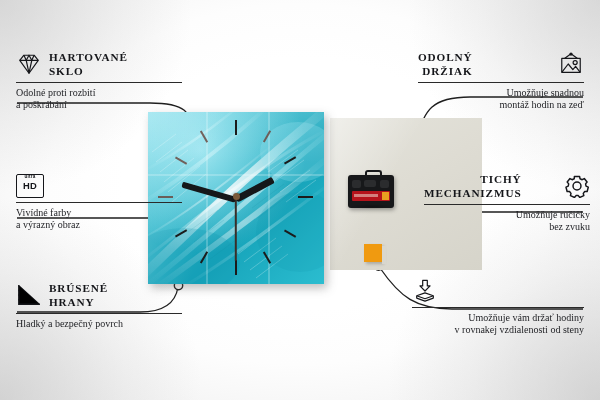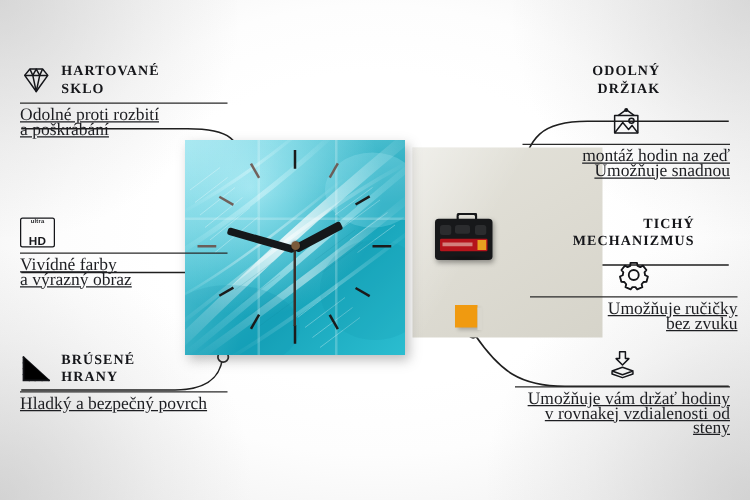--- a/index.html
+++ b/index.html
@@ -86,43 +86,43 @@
     background:radial-gradient(ellipse at 50% 50%, rgba(0,0,0,.30), rgba(0,0,0,0) 70%);}
 
   
   #foam{position:absolute;left:364px;top:244px;width:18px;height:18px;background:#f09a10;
     box-shadow:2px 2px 3px rgba(0,0,0,.22);}
   #foam .side{position:absolute;right:-4px;top:2px;width:4px;height:18px;background:#d9d7ce;}
 
   
   .feature{position:absolute;width:166px;}
   .feature .head{display:flex;align-items:center;gap:7px;}
-  .feature.right .head{flex-direction:column;justify-content:space-between;}
+  .feature.right .head{flex-direction:row;justify-content:space-between;}
   .ftitle{
     font-size:11.2px;font-weight:bold;letter-spacing:.9px;color:#15161a;
     line-height:14px;text-transform:uppercase;
   }
   .feature.right .ftitle{text-align:right;}
   .ficon{width:26px;height:24px;flex:0 0 26px;display:block;}
   .rule{height:1px;background:#2a2a2a;margin:4px 0 4px 0;width:100%;}
-  .fdesc{font-size:14px;line-height:11.6px;color:#1d1e22;text-decoration:underline;}
+  .fdesc{font-size:10px;line-height:11.6px;color:#1d1e22;}
   .feature.right .fdesc{text-align:right;}
 
   
   #f-glass{left:16px;top:50px;}
   #f-print{left:16px;top:174px;}
   #f-edges{left:16px;top:281px;}
   
   #f-holder{left:418px;top:50px;width:166px;}
   #f-mech{left:424px;top:172px;width:166px;}
   #f-foam{left:412px;top:279px;width:172px;}
 
   .hd-box{
     width:24px;height:22px;border:1.6px solid #15161a;border-radius:2px;
-    display:flex;flex-direction:column;align-items:center;justify-content:space-between;
+    display:flex;flex-direction:column;align-items:center;justify-content:flex-start;
     font-family:"Liberation Sans", sans-serif;line-height:1;
   }
   .hd-box .u{font-size:4.6px;letter-spacing:.2px;font-weight:bold;color:#15161a;}
   .hd-box .h{font-size:9.4px;font-weight:bold;letter-spacing:.3px;color:#15161a;margin-top:1px;}
 </style>
 </head>
 <body>
 
 <div id="stage">
 
@@ -321,22 +321,22 @@
           <path d="M14,2 L7,7 M14,2 L21,7"></path>
           <circle cx="14" cy="2.2" r="1.1" fill="#15161a"></circle>
           <rect x="4" y="7" width="20" height="15"></rect>
           <path d="M4,22 L11,13 L16,19 L19,15.5 L24,22"></path>
           <circle cx="18.5" cy="11.5" r="2.2"></circle>
         </g>
       </svg>
     </div>
     <div class="rule"></div>
     <div class="fdesc">
+      <div>Umožňuje snadnou</div>
       <div>montáž hodin na zeď</div>
-      <div>Umožňuje snadnou</div>
     </div>
   </div>
 
   <div class="feature right" id="f-mech">
     <div class="head">
       <div class="ftitle">
         <div>TICHÝ</div>
         <div>MECHANIZMUS</div>
       </div>
       <svg class="ficon" viewBox="0 0 28 26">

